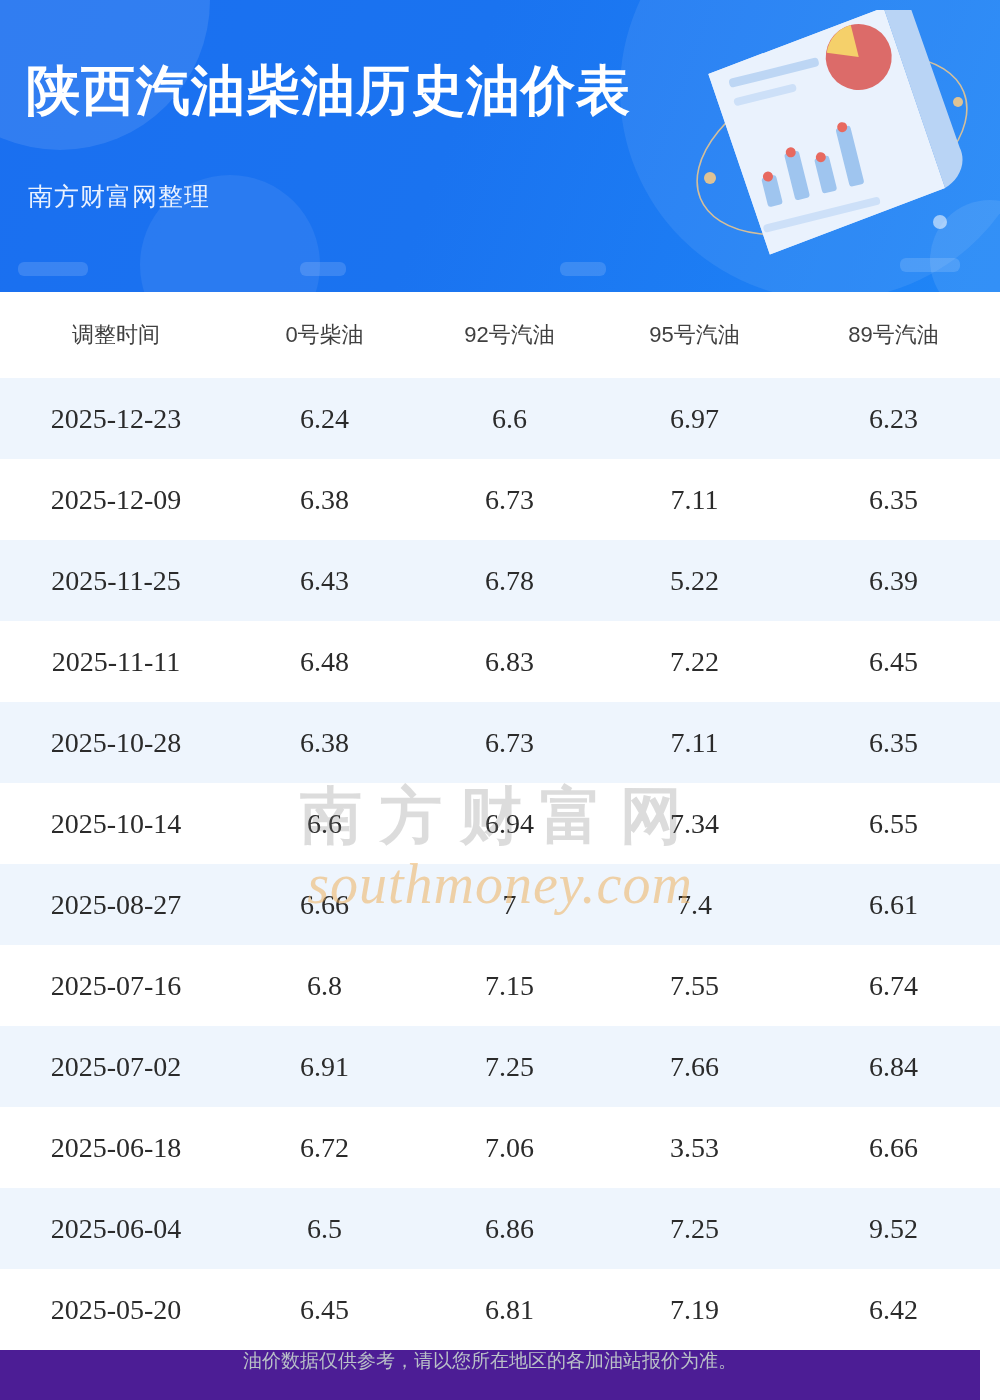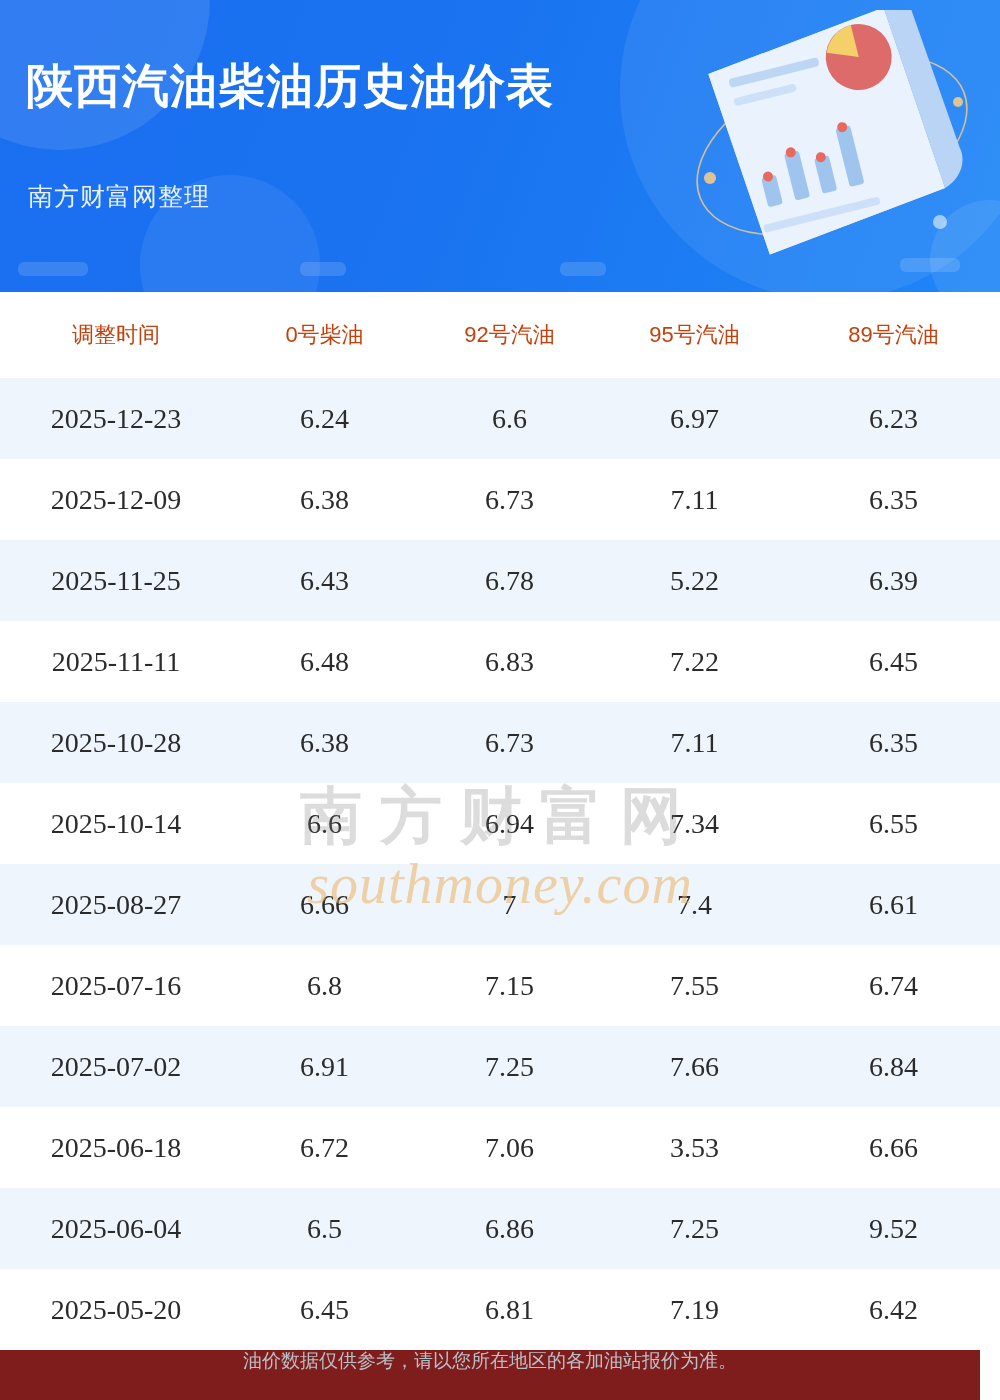--- a/index.html
+++ b/index.html
@@ -37,21 +37,21 @@
   }
   .deco.b1 { width: 70px; height: 14px; left: 18px; top: 262px; }
   .deco.b2 { width: 46px; height: 14px; left: 300px; top: 262px; }
   .deco.b3 { width: 46px; height: 14px; left: 560px; top: 262px; }
   .deco.b4 { width: 60px; height: 14px; left: 900px; top: 258px; }
 
   .banner-title {
     position: absolute;
     left: 26px;
     top: 58px;
-    font-size: 47px;
+    font-size: 54px;
     font-weight: bold;
     color: #ffffff;
     letter-spacing: 1px;
     line-height: 1.2;
   }
   .banner-sub {
     position: absolute;
     left: 28px;
     top: 180px;
     font-size: 25px;
@@ -76,21 +76,21 @@
     background: #ffffff;
   }
   table.price {
     width: 1000px;
     border-collapse: collapse;
     table-layout: fixed;
   }
   table.price th {
     font-size: 22px;
     font-weight: normal;
-    color: #c2410c;
+    color: #404040;
     height: 84px;
     text-align: center;
     background: #ffffff;
   }
   table.price td {
     font-size: 28px;
     color: #2b2b2b;
     height: 79px;
     text-align: center;
     font-family: Liberation Serif, serif;
@@ -137,21 +137,21 @@
 
   
   .footer {
     width: 980px;
     height: 78px;
     display: flex;
     align-items: center;
     justify-content: center;
     font-size: 19px;
     color: #b9c0c7;
-    background: #7f1d1d;
+    background: #4c1d95;
     text-align: right;
   }
 </style>
 </head>
 <body>
 
 <div class="banner">
   <div class="deco c1"></div>
   <div class="deco c2"></div>
   <div class="deco c3"></div>

